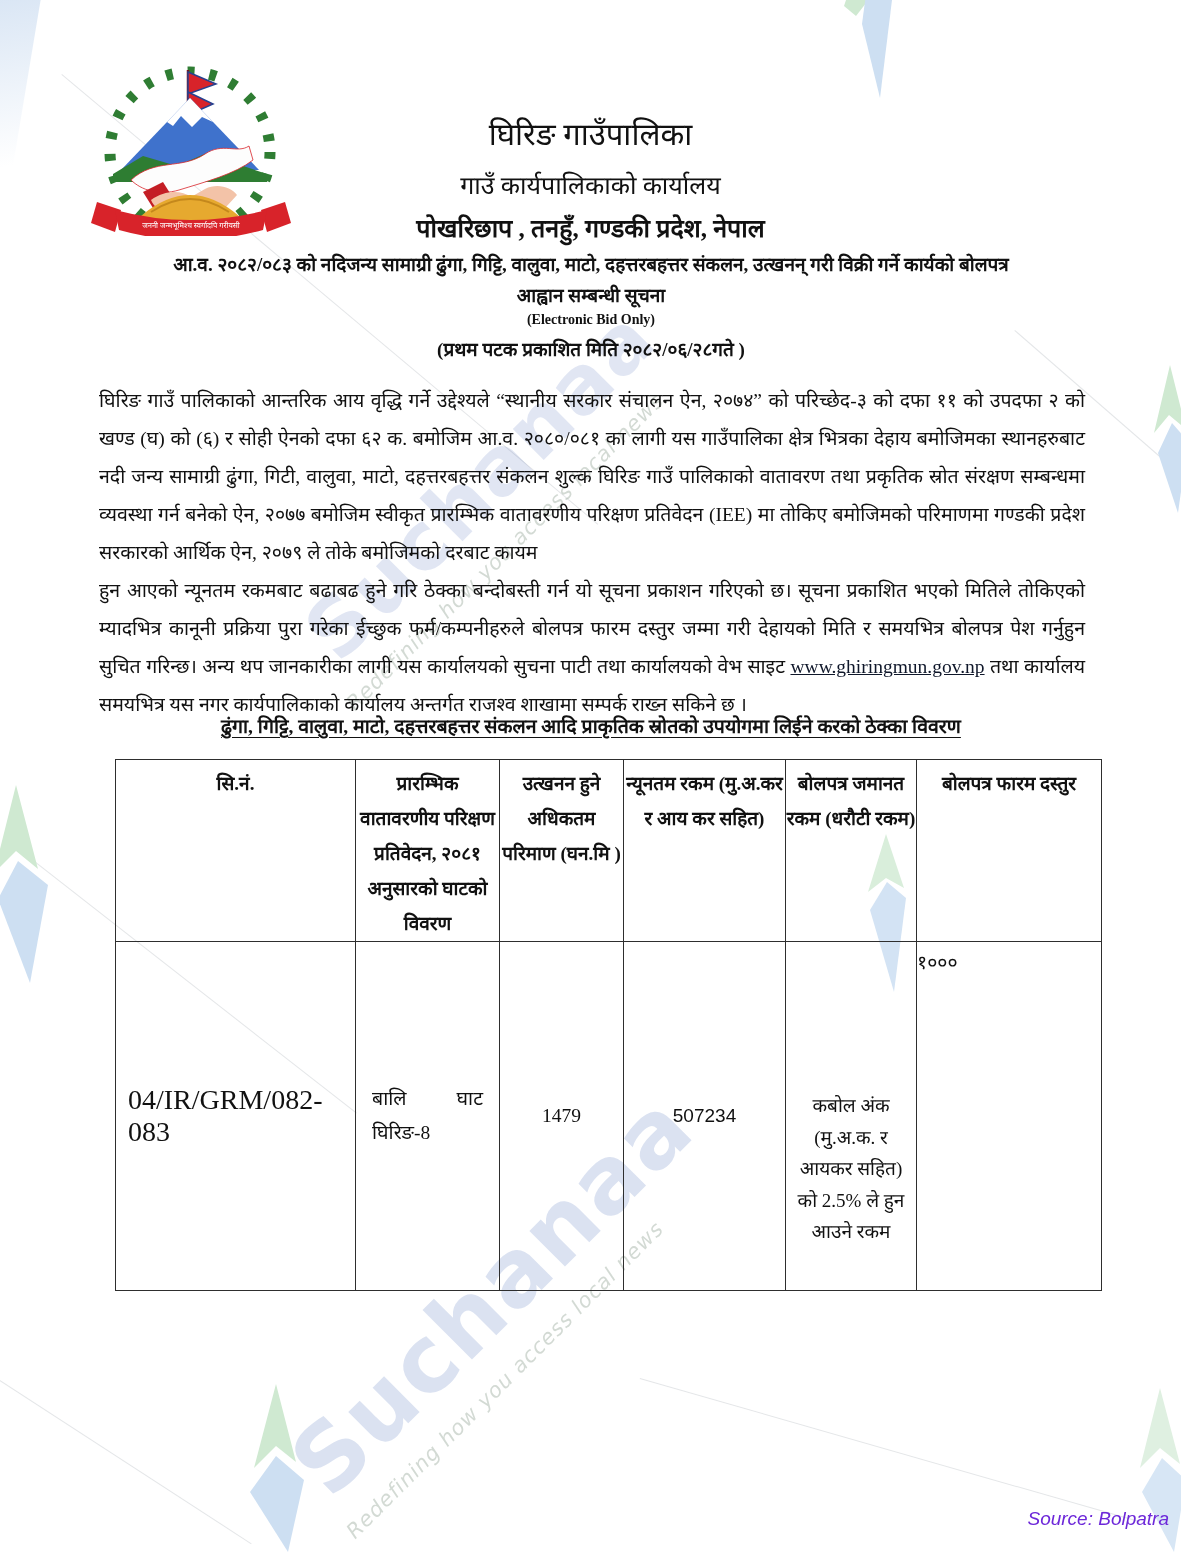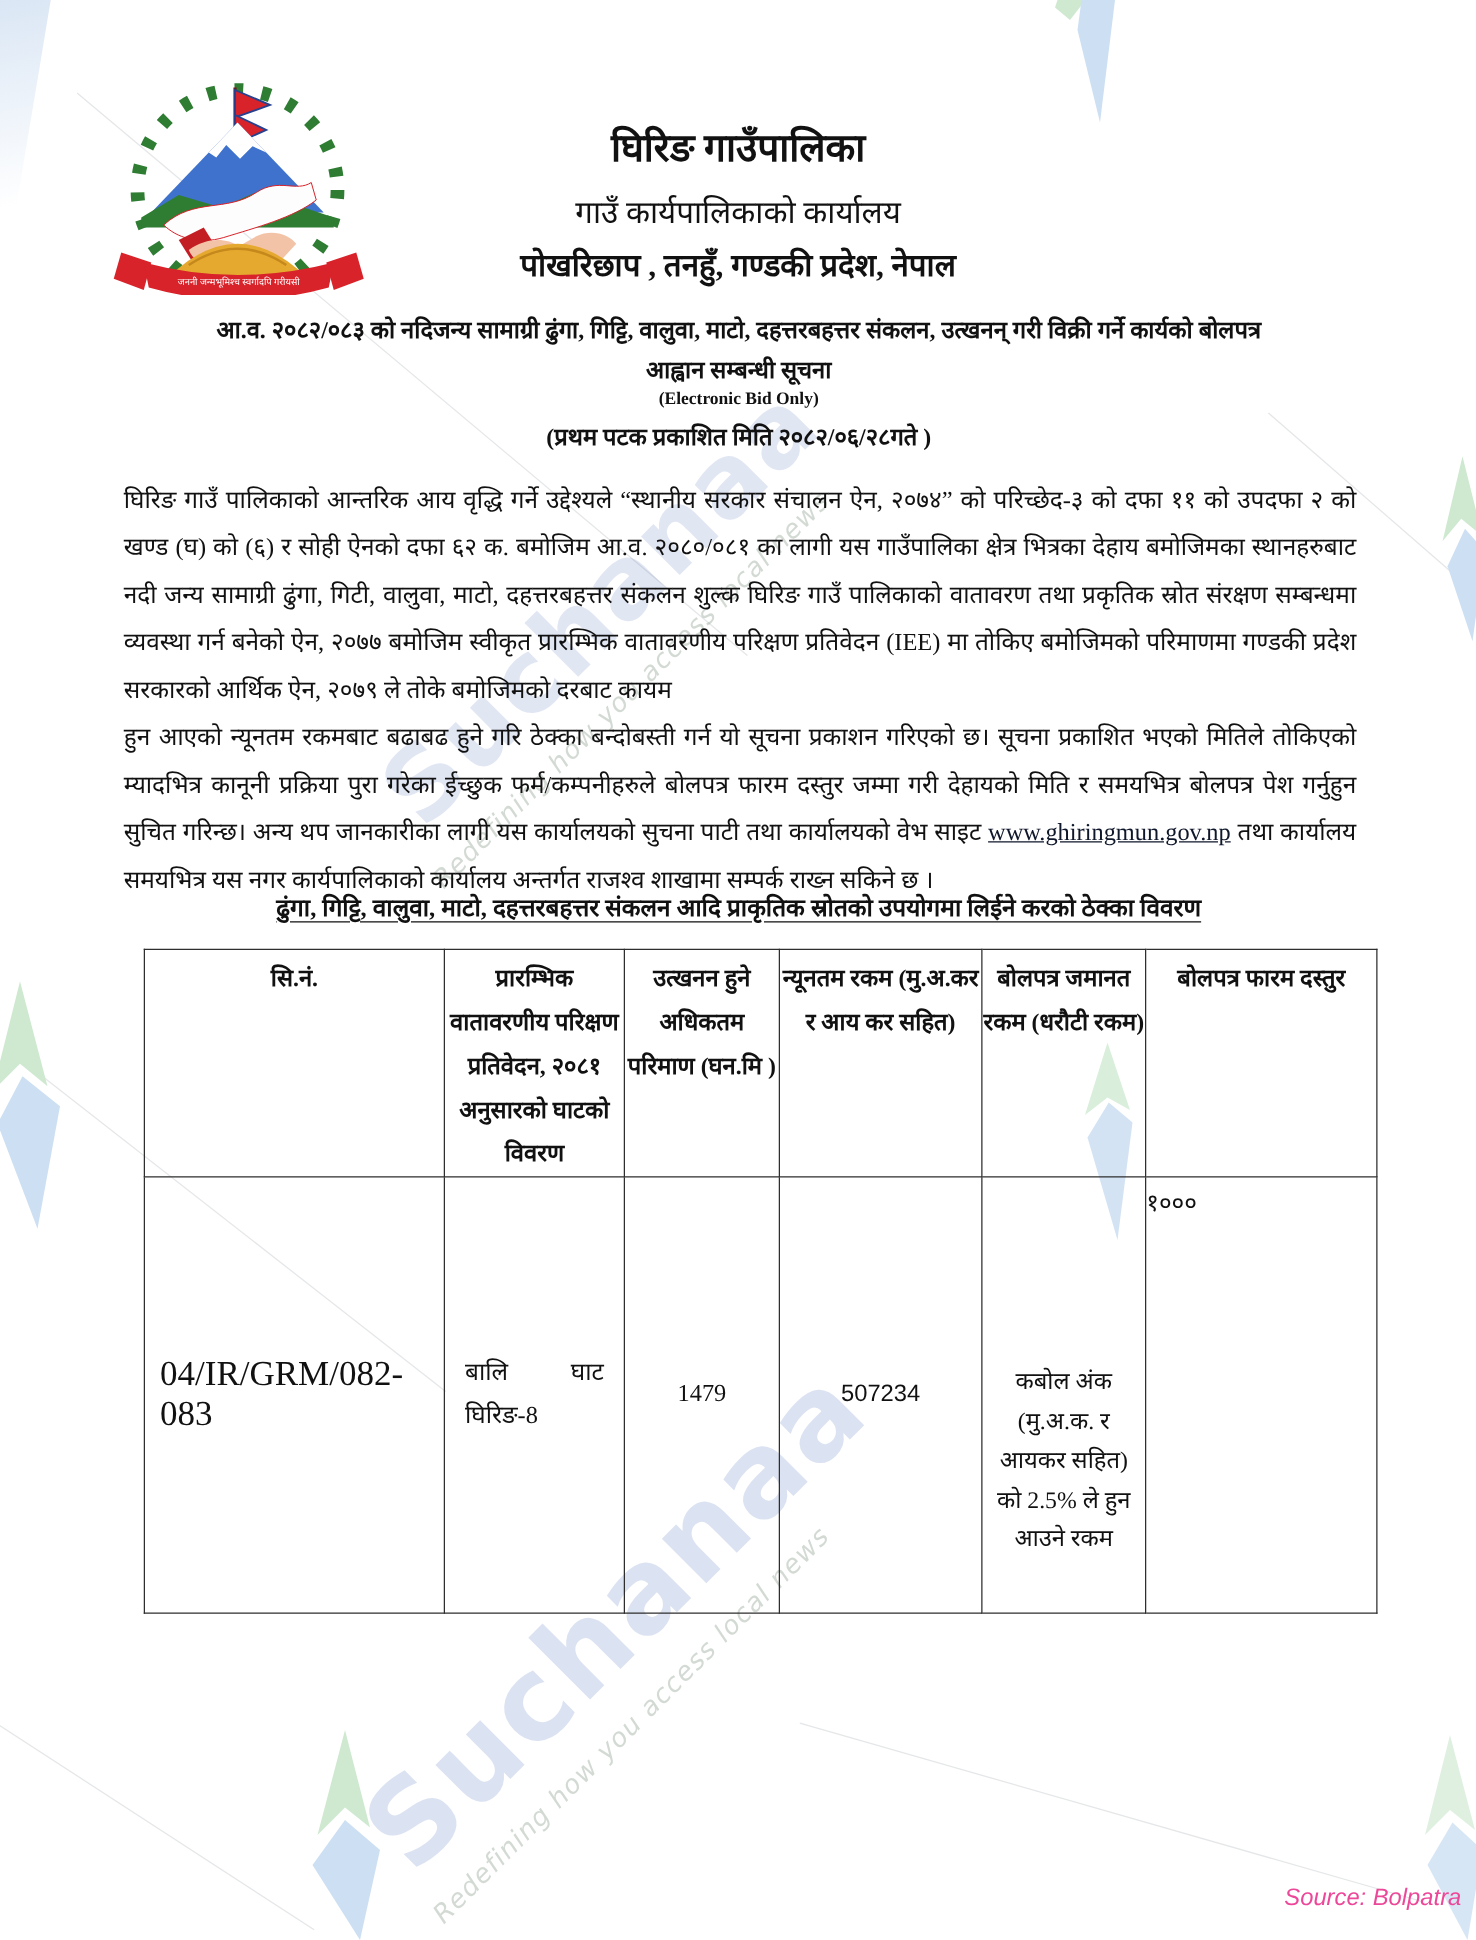--- a/index.html
+++ b/index.html
@@ -26,21 +26,21 @@
   .corner-ribbon{
     position:absolute; left:0; top:0; width:70px; height:185px;
     background:linear-gradient(170deg, rgba(188,210,236,0.55), rgba(188,210,236,0.0) 85%);
     clip-path:polygon(0 0, 58% 0, 14% 100%, 0 100%);
   }
   .arrow-pair{position:absolute;}
   
   .content{position:absolute; inset:0; z-index:1;}
   .emblem{position:absolute; left:85px; top:60px; width:212px; height:176px;}
   .titles{position:absolute; left:0; right:0; top:96px; text-align:center;}
-  .title-1{font-size:31px; font-weight:bold; margin:0 0 13px 0;}
+  .title-1{font-size:31px; font-weight:normal; margin:16px 0 13px 0;}
   .title-2{font-size:25px; margin:0 0 9px 0;}
   .title-3{font-size:25px; font-weight:bold; margin:0;}
   .subject{position:absolute; left:95px; width:992px; top:250px; text-align:center;}
   .subject-1{font-size:19px; font-weight:bold; line-height:30px; margin:0;}
   .subject-2{font-size:19px; font-weight:bold; margin:2px 0 0 0;}
   .bid-type{font-size:14px; font-weight:bold; margin:4px 0 0 0;}
   .published{font-size:19px; font-weight:bold; margin:8px 0 0 0;}
   .bodytext{
     position:absolute; left:99px; width:986px; top:382px;
     font-size:19.5px; line-height:38px; text-align:justify;
@@ -68,21 +68,21 @@
   .cell-ghat{vertical-align:middle; text-align:left; padding:0 16px !important;
     font-size:19.5px; line-height:34px; text-align:justify; text-align-last:left;}
   .cell-qty{vertical-align:middle; text-align:center; font-size:19.5px;}
   .cell-min{vertical-align:middle; text-align:center; font-size:19px;
     font-family:"Liberation Sans","DejaVu Sans",sans-serif;}
   .cell-sec{vertical-align:top; text-align:center; font-size:19px; line-height:31.5px;
     padding:148px 8px 0 8px !important;}
   .cell-fee{vertical-align:top; text-align:left; font-size:19.5px; padding-top:6px !important;}
   .source{
     position:absolute; right:12px; top:1508px; font-style:italic; font-size:19px;
-    font-family:"Liberation Sans","DejaVu Sans",sans-serif; color:#ec4899;text-align:right;
+    font-family:"Liberation Sans","DejaVu Sans",sans-serif; color:#6d28d9;text-align:right;
   }
 </style>
 </head>
 <body>
 
 <div class="page">
 
   <div class="deco">
 
     <div class="corner-ribbon"></div>

